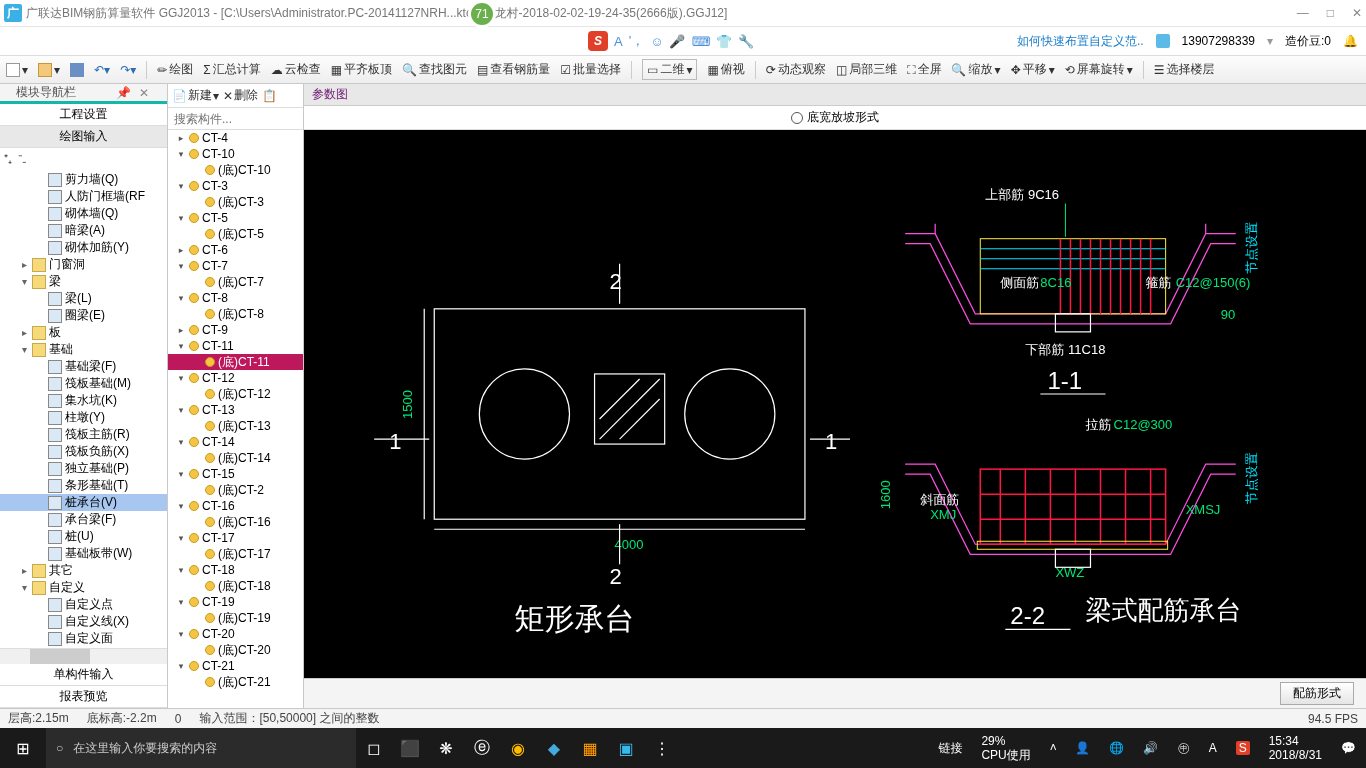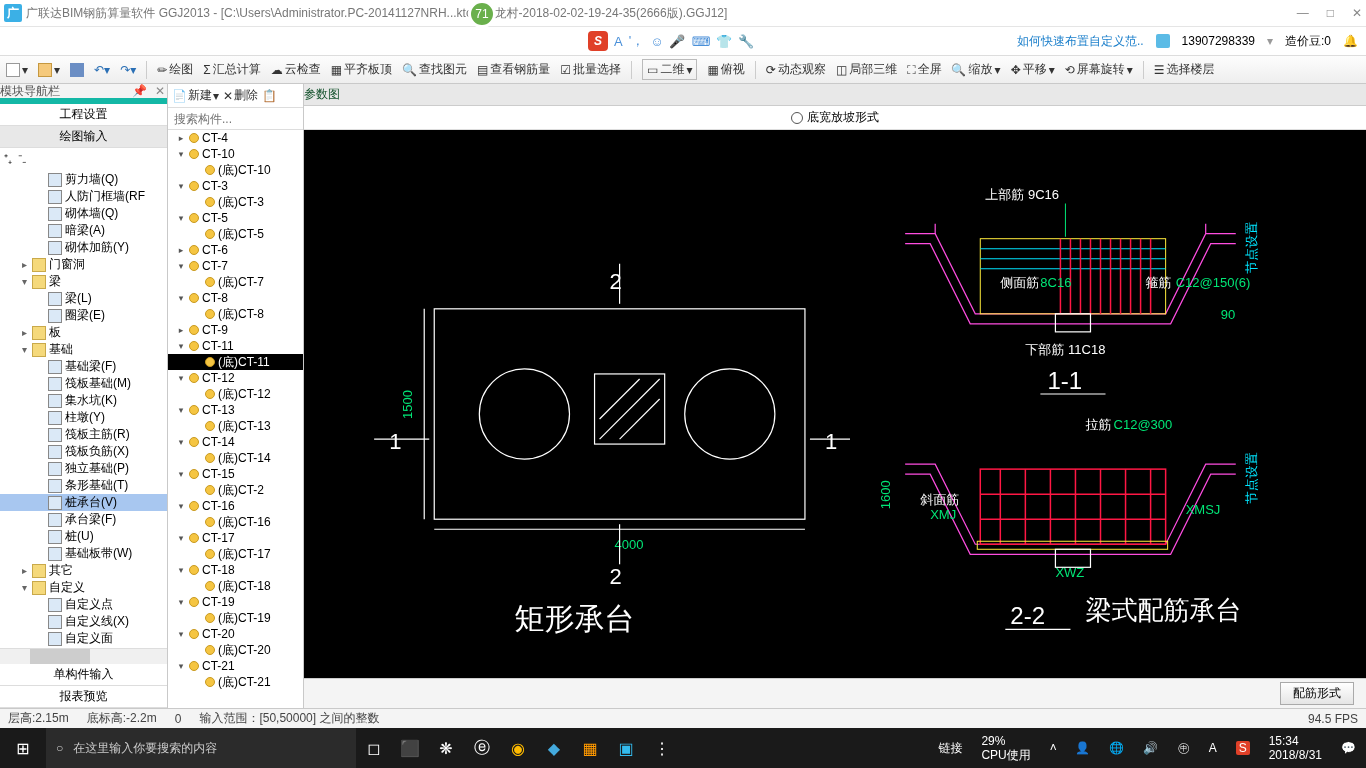--- a/index.html
+++ b/index.html
@@ -19,21 +19,21 @@
 .toolbar1{height:28px;background:linear-gradient(#fdfdfd,#eee);border-bottom:1px solid #c9c9c9;display:flex;align-items:center;padding:0 6px;gap:10px}
 .toolbar1 .sep{width:1px;height:18px;background:#ccc}
 .tbtn{display:flex;align-items:center;gap:2px;color:#333;cursor:pointer}
 .tbtn .ico{width:14px;height:14px;display:inline-block}
 .ico-new{background:#fff;border:1px solid #999}
 .ico-open{background:#f5c97b;border:1px solid #c59840}
 .ico-save{background:#6b8ec4}
 .ico-undo{color:#2a6fb5}
 .content{flex:1;display:flex;min-height:0}
 .panel-left{width:168px;background:#fff;border-right:1px solid #c9c9c9;display:flex;flex-direction:column}
-.panel-head{height:20px;background:#f4f4f4;border-bottom:6px solid #14b8a6;display:flex;align-items:center;padding:0 0;color:#555}
+.panel-head{height:20px;background:#f4f4f4;border-bottom:3px solid #14b8a6;display:flex;align-items:center;padding:0 16px;color:#555}
 .panel-head .pins{margin-left:auto;color:#888;letter-spacing:2px}
 .btn-bar{height:22px;border-bottom:1px solid #ddd;display:flex;align-items:center;justify-content:center;background:#fff}
 .btn-bar2{display:flex;padding:2px 4px;gap:6px;align-items:center}
 .tree{flex:1;overflow:auto;padding:2px 0}
 .tree .row{display:flex;align-items:center;height:17px;padding-left:10px;cursor:pointer;white-space:nowrap}
 .tree .row.lv1{padding-left:22px}
 .tree .row.lv2{padding-left:38px}
 .tree .row.sel{background:#a8c7f0}
 .tree .arr{width:10px;color:#666;font-size:10px}
 .tree .ico{width:14px;height:14px;margin-right:3px;flex-shrink:0}
@@ -43,23 +43,23 @@
 .mid-tb{height:24px;border-bottom:1px solid #ddd;display:flex;align-items:center;padding:0 4px;gap:4px}
 .mid-tb .nbtn{display:flex;align-items:center;gap:1px;color:#333}
 .search{height:22px;border-bottom:1px solid #ddd}
 .search input{width:100%;height:100%;border:none;padding:0 6px;color:#6d28d9;outline:none}
 .ctlist{flex:1;overflow:auto}
 .ctlist .r{display:flex;align-items:center;height:16px;cursor:pointer;white-space:nowrap}
 .ctlist .r .arr{width:10px;text-align:center;font-size:9px;color:#555}
 .ctlist .r .dot{width:10px;height:10px;border-radius:50%;background:#f5c542;border:1px solid #c99a20;margin:0 3px;flex-shrink:0}
 .ctlist .r.lv1{padding-left:8px}
 .ctlist .r.lv2{padding-left:24px}
-.ctlist .r.sel{background:#000000;color:#fff}
+.ctlist .r.sel{background:#be185d;color:#fff}
 .panel-right{flex:1;display:flex;flex-direction:column;background:#fff}
-.param-head{height:22px;background:#e8e8e8;border-bottom:1px solid #ccc;display:flex;align-items:center;padding:0 0;color:#14532d}
+.param-head{height:22px;background:#e8e8e8;border-bottom:1px solid #ccc;display:flex;align-items:center;padding:0 8px;color:#701a75}
 .form-row{height:24px;display:flex;align-items:center;background:#fff;border-bottom:1px solid #ddd}
 .radio{display:flex;align-items:center;gap:4px;cursor:pointer}
 .radio .rb{width:12px;height:12px;border:1px solid #555;border-radius:50%;display:flex;align-items:center;justify-content:center}
 .radio.on .rb::after{content:"";width:6px;height:6px;background:#000;border-radius:50%}
 .canvas{flex:1;background:#000;position:relative;overflow:hidden}
 .canvas svg{width:100%;height:100%}
 .canvas-foot{height:30px;background:#f4f4f4;border-top:1px solid #ccc;display:flex;align-items:center;justify-content:flex-end;padding:0 12px}
 .canvas-foot button{padding:2px 12px;border:1px solid #aaa;background:linear-gradient(#fff,#e5e5e5);cursor:pointer}
 .status{height:20px;background:#f4f4f4;border-top:1px solid #c9c9c9;display:flex;align-items:center;padding:0 8px;color:#444;gap:18px}
 .status .right{margin-left:auto}

